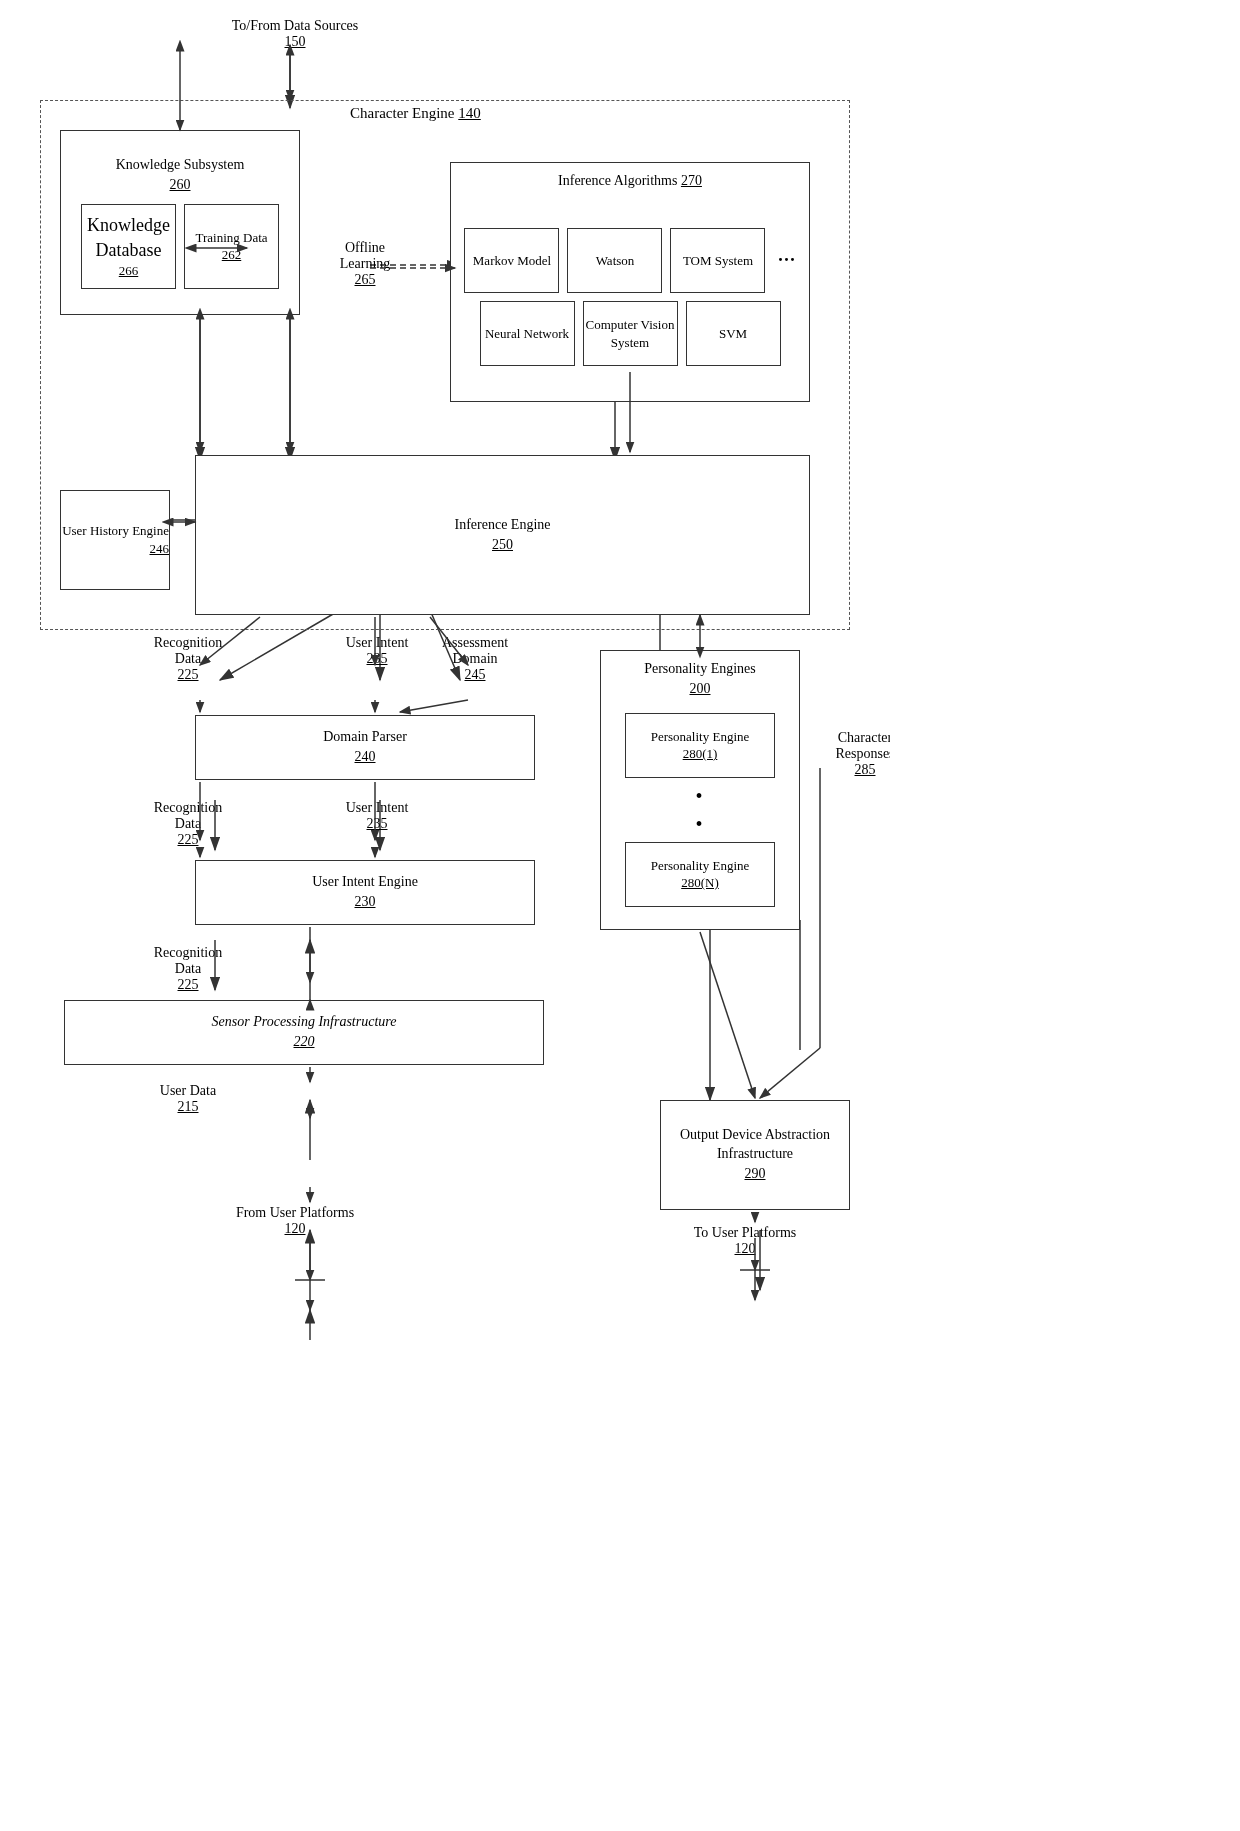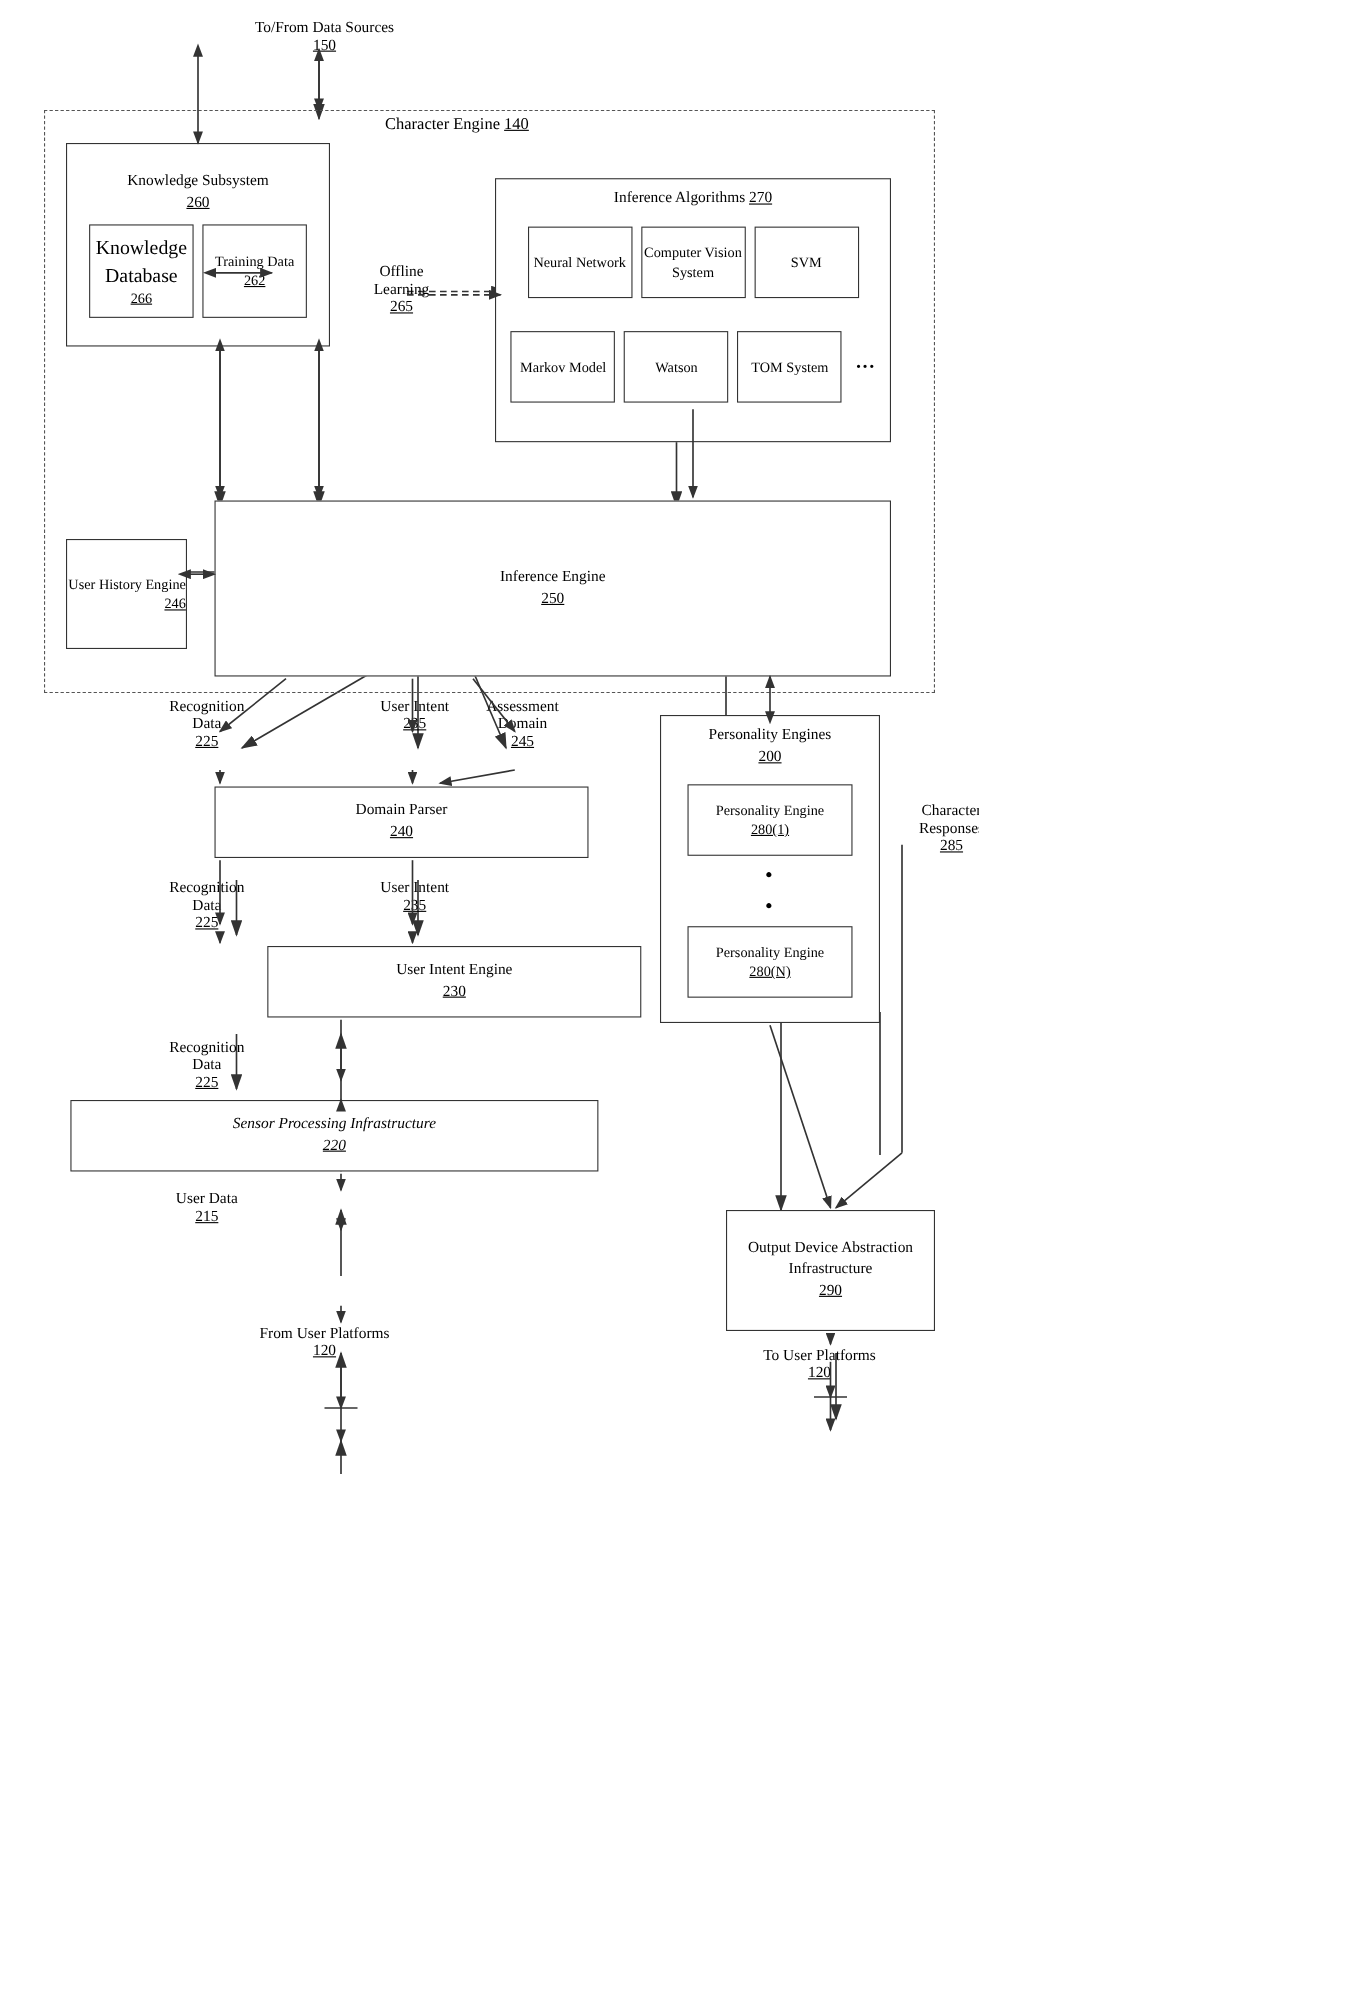--- a/index.html
+++ b/index.html
@@ -141,43 +141,43 @@
   <div class="section-label" style="left:320px;top:240px;width:90px;">
     <span>Offline Learning</span><br>
     <span class="section-num">265</span>
   </div>
 
   <div class="box" style="left:450px;top:130px;width:360px;height:240px;margin-top:32px;">
     <div style="position:absolute;top:8px;left:0;right:0;text-align:center;">
       <span class="box-label">Inference Algorithms</span>&nbsp;<span class="box-num">270</span>
     </div>
 
+    <div style="display:flex;gap:8px;margin-top:30px;">
+      <div class="box" style="position:relative;width:95px;height:65px;">
+        <div class="box-label" style="font-size:13px;">Markov Model</div>
+      </div>
+      <div class="box" style="position:relative;width:95px;height:65px;">
+        <div class="box-label" style="font-size:13px;">Watson</div>
+      </div>
+      <div class="box" style="position:relative;width:95px;height:65px;">
+        <div class="box-label" style="font-size:13px;">TOM System</div>
+      </div>
+      <div style="display:flex;align-items:center;font-size:18px;font-weight:bold;padding-left:4px;">···</div>
+    </div>
+
     <div style="display:flex;gap:8px;margin-top:8px;">
       <div class="box" style="position:relative;width:95px;height:65px;">
         <div class="box-label" style="font-size:13px;">Neural Network</div>
       </div>
       <div class="box" style="position:relative;width:95px;height:65px;">
         <div class="box-label" style="font-size:13px;">Computer Vision System</div>
       </div>
       <div class="box" style="position:relative;width:95px;height:65px;">
         <div class="box-label" style="font-size:13px;">SVM</div>
       </div>
-    </div>
-
-    <div style="display:flex;gap:8px;margin-top:30px;">
-      <div class="box" style="position:relative;width:95px;height:65px;">
-        <div class="box-label" style="font-size:13px;">Markov Model</div>
-      </div>
-      <div class="box" style="position:relative;width:95px;height:65px;">
-        <div class="box-label" style="font-size:13px;">Watson</div>
-      </div>
-      <div class="box" style="position:relative;width:95px;height:65px;">
-        <div class="box-label" style="font-size:13px;">TOM System</div>
-      </div>
-      <div style="display:flex;align-items:center;font-size:18px;font-weight:bold;padding-left:4px;">···</div>
     </div>
   </div>
 
   <div class="box" style="left:60px;top:490px;width:110px;height:100px;align-items:flex-end;">
     <div class="box-label" style="font-size:13px;">User History Engine</div>
     <div class="box-num" style="font-size:13px;">246</div>
   </div>
 
   <div class="box" style="left:195px;top:455px;width:615px;height:160px;">
     <div class="box-label">Inference Engine</div>
@@ -206,21 +206,21 @@
 
   <div class="section-label" style="left:148px;top:800px;width:80px;">
     <span>Recognition Data</span><br>
     <span class="section-num">225</span>
   </div>
   <div class="section-label" style="left:342px;top:800px;width:70px;">
     <span>User Intent</span><br>
     <span class="section-num">235</span>
   </div>
 
-  <div class="box" style="left:195px;top:860px;width:340px;height:65px;margin-left:48px;">
+  <div class="box" style="left:195px;top:860px;width:340px;height:65px;">
     <div class="box-label">User Intent Engine</div>
     <div class="box-num">230</div>
   </div>
 
   <div class="section-label" style="left:148px;top:945px;width:80px;">
     <span>Recognition Data</span><br>
     <span class="section-num">225</span>
   </div>
 
   <div class="box" style="left:64px;top:1000px;width:480px;height:65px;font-style:italic;">

